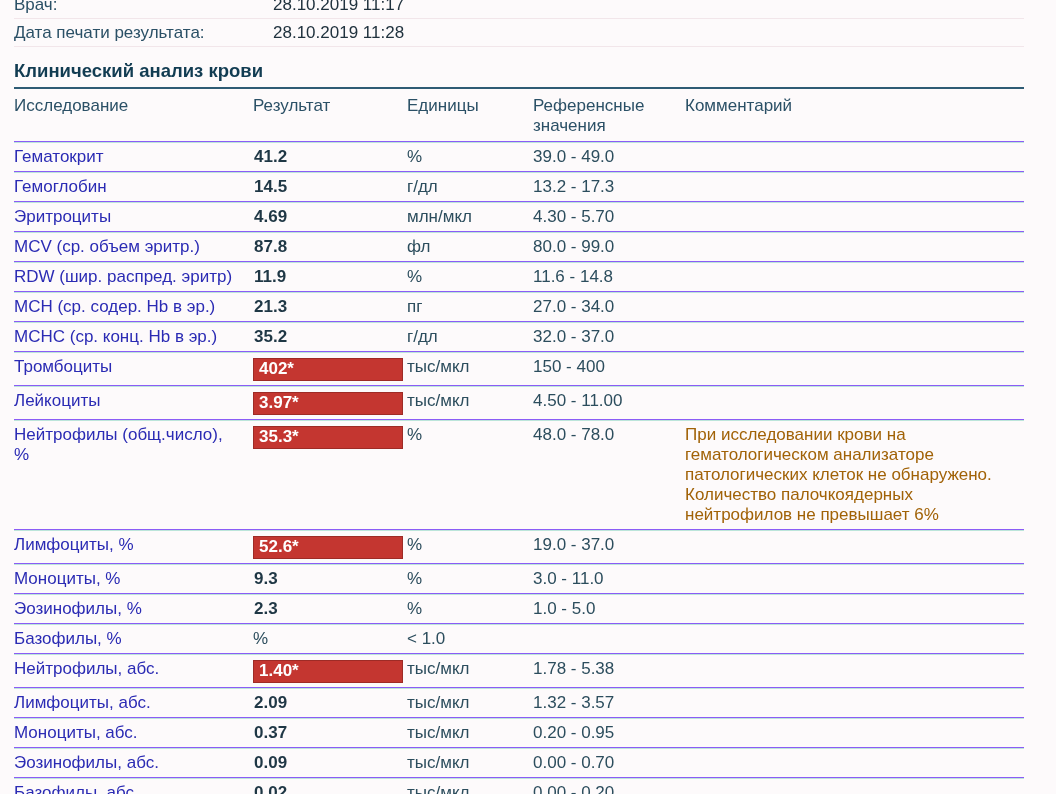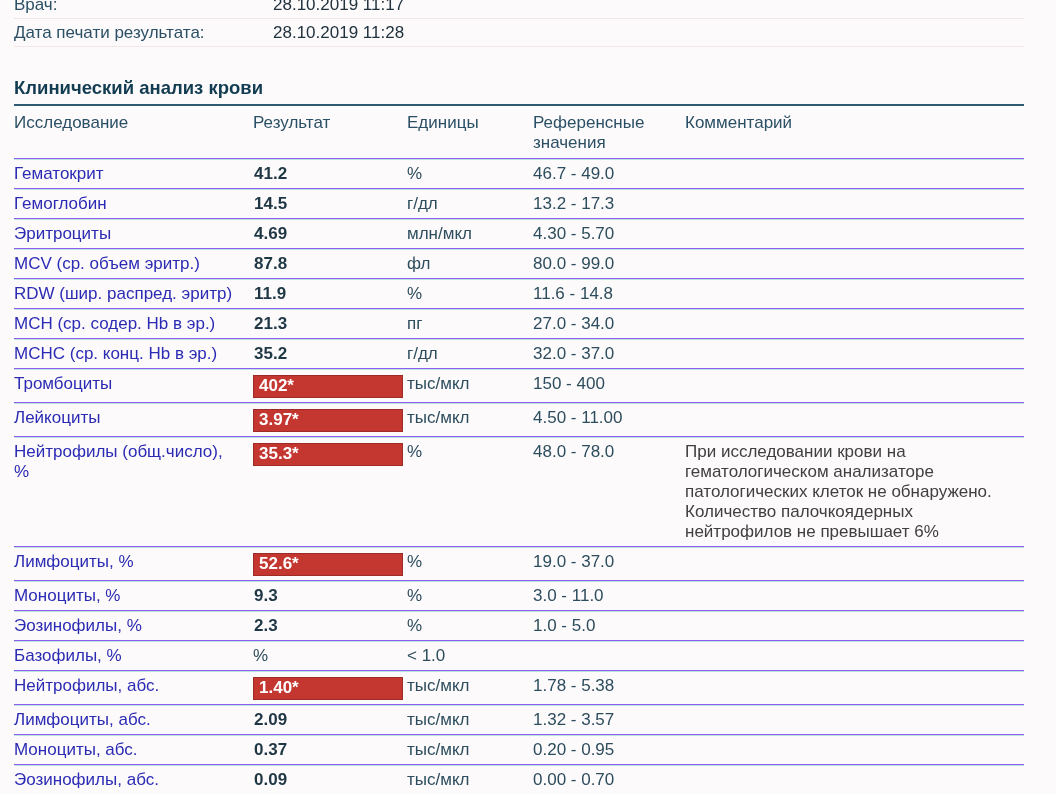--- a/index.html
+++ b/index.html
@@ -18,21 +18,21 @@
   .meta-row {
     display:grid; grid-template-columns:259px auto;
     padding:4px 0 3px 0;
     border-bottom:1px solid #f2e6ea;
     width:1010px;
   }
   .meta-label { color:#2b5066; }
   .meta-value { color:#20323e; }
 
   .section-title {
-    margin-top:30px;
+    margin-top:13px;
     font-weight:bold;
     font-size:18.5px;
     color:#123c52;
     padding-bottom:5px;
     border-bottom:2px solid #2e5b74;
     width:1010px;
   }
 
   .table { width:1010px; }
   .thead, .trow {
@@ -50,21 +50,21 @@
     display:inline-block;
     width:150px; box-sizing:border-box;
     background:#c43630;
     border:1px solid #9e2b26;
     color:#ffffff;
     font-weight:bold;
     padding:0 5px 1px 5px;
     margin-top:1px;
   }
   .cell.units, .cell.ref { color:#2c4d5d; }
-  .cell.comment { color:#404040; max-width:330px; }
+  .cell.comment { color:#a16207; max-width:330px; }
 </style>
 </head>
 <body>
 
 <div class="page">
 
   <div class="meta">
     <div class="meta-row">
       <span class="meta-label">Врач:</span>
       <span class="meta-value">28.10.2019 11:17</span>
@@ -83,21 +83,21 @@
       <div class="cell">Результат</div>
       <div class="cell">Единицы</div>
       <div class="cell">Референсные значения</div>
       <div class="cell">Комментарий</div>
     </div>
     <div>
         <div class="trow">
           <div class="cell name">Гематокрит</div>
           <div class="cell result"><span class="resval">41.2</span></div>
           <div class="cell units">%</div>
-          <div class="cell ref">46.7 - 49.0</div>
+          <div class="cell ref">39.0 - 49.0</div>
           <div class="cell comment"></div>
         </div>
         <div class="trow">
           <div class="cell name">Гемоглобин</div>
           <div class="cell result"><span class="resval">14.5</span></div>
           <div class="cell units">г/дл</div>
           <div class="cell ref">13.2 - 17.3</div>
           <div class="cell comment"></div>
         </div>
         <div class="trow">

